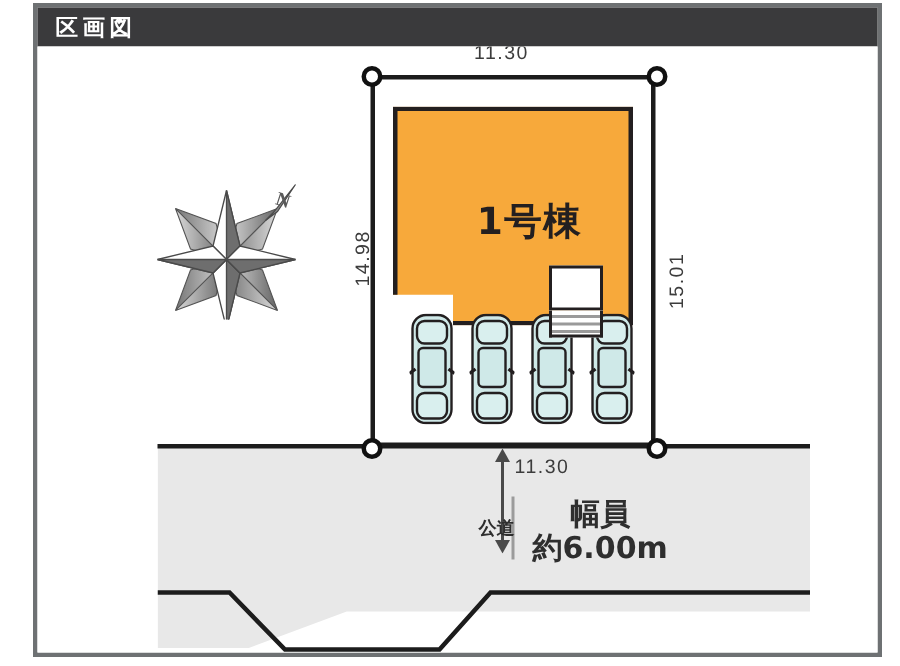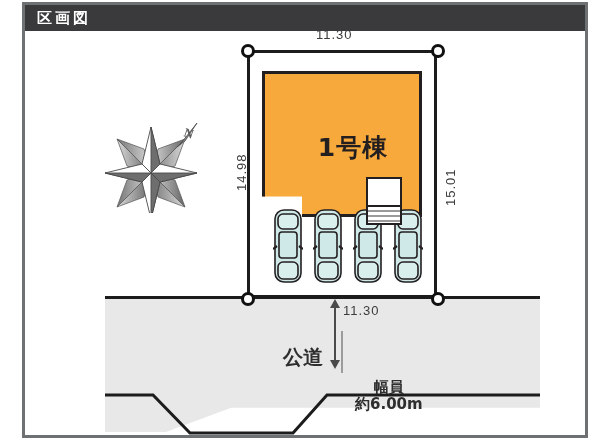--- a/index.html
+++ b/index.html
@@ -147,36 +147,36 @@
     color: #3c3c3c;
     letter-spacing: 1px;
     white-space: nowrap;
     font-family: "Liberation Sans", "DejaVu Sans", sans-serif;
   }
   .dim.vert-left  { transform: rotate(-90deg); transform-origin: left top; }
   .dim.vert-right { transform: rotate(-90deg); transform-origin: left top; }
 
   .road-label {
     position: absolute;
-    font-size: 20px;
+    font-size: 12px;
     color: #2e2e2e;
     font-weight: 700;
     white-space: nowrap;
     font-family: "DejaVu Sans", "Liberation Sans", sans-serif;
+    margin-left: 36px;
   }
   .road-width {
     position: absolute;
-    font-size: 15px;
+    font-size: 20px;
     color: #2e2e2e;
     font-weight: 700;
     text-align: center;
     line-height: 1.15;
     white-space: nowrap;
     font-family: "DejaVu Sans", "Liberation Sans", sans-serif;
-    margin-top: 48px;
   }
 
   
   .road-divider {
     position: absolute;
     left: 316px; top: 300px;
     width: 0; height: 42px;
     border-left: 2px solid #9b9b9b;
   }
 

